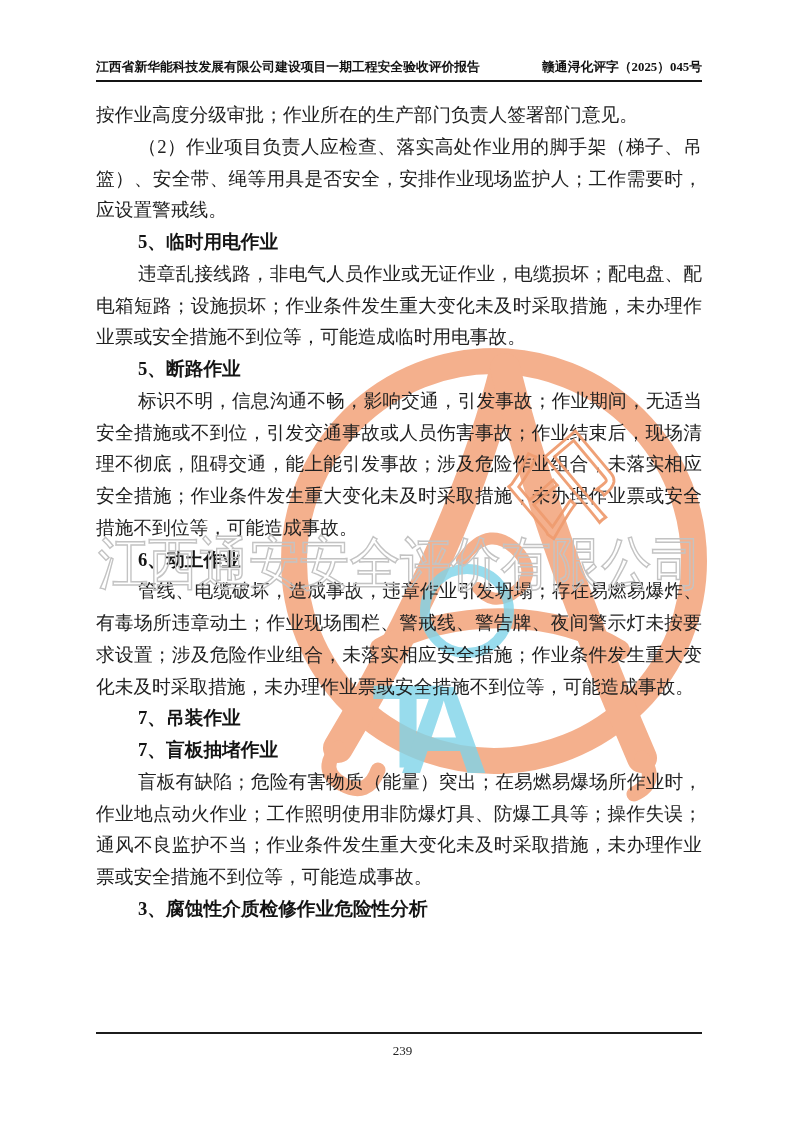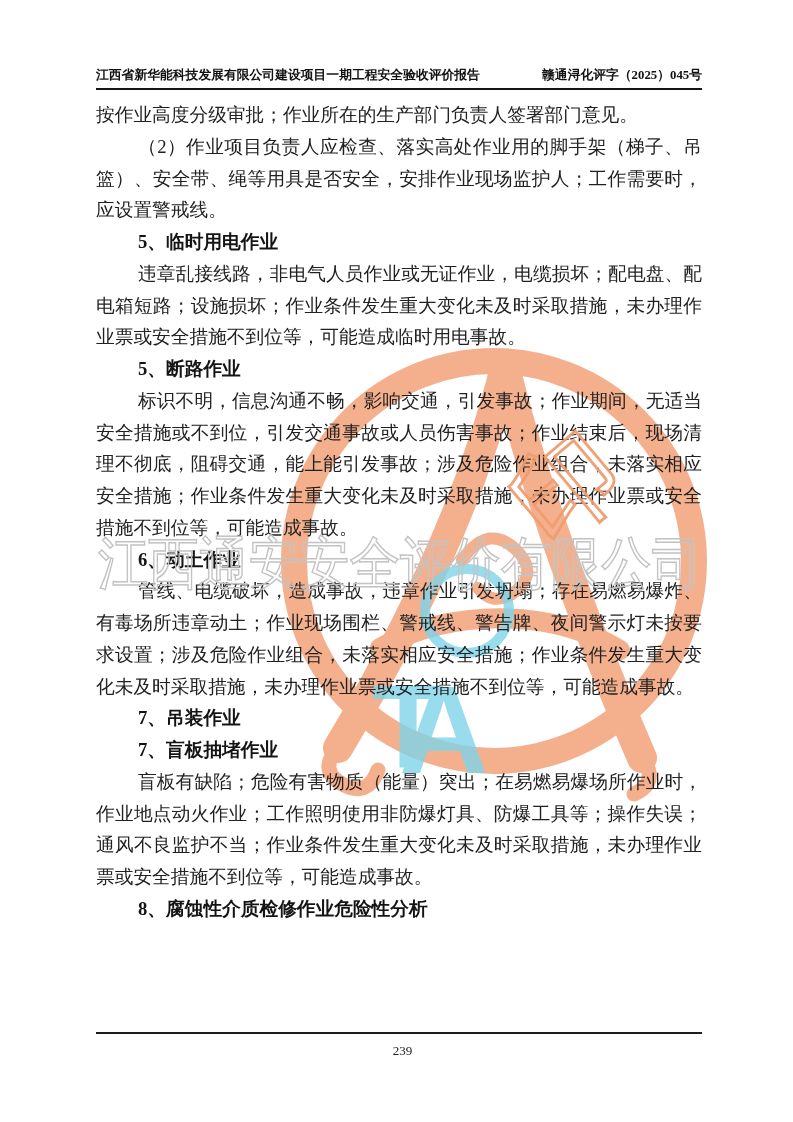--- a/index.html
+++ b/index.html
@@ -7,21 +7,20 @@
     position:relative;width:793px;height:1122px;background:#ffffff;overflow:hidden;
     font-family:"Liberation Serif",serif;color:#212121;
   }
   
   .header{
     position:absolute;left:96px;right:91px;top:59px;
     display:flex;justify-content:space-between;align-items:flex-end;
     font-size:12.8px;font-weight:bold;color:#111;
     border-bottom:2px solid #141414;padding-bottom:4px;
     z-index:2;
-    margin-top:8px;
   }
   .header .h-left{letter-spacing:0;white-space:nowrap;}
   .header .h-right{white-space:nowrap;}
   
   .content{
     position:absolute;left:96px;right:91px;top:99px;z-index:2;
     font-size:18.7px;line-height:31.75px;text-align:justify;
   }
   .content p{margin:0;padding:0;}
   .content p.ind{text-indent:42px;}
@@ -68,21 +67,21 @@
     <p class="ind">（2）作业项目负责人应检查、落实高处作业用的脚手架（梯子、吊篮）、安全带、绳等用具是否安全，安排作业现场监护人；工作需要时，应设置警戒线。</p>
     <p class="hd">5、临时用电作业</p>
     <p class="ind">违章乱接线路，非电气人员作业或无证作业，电缆损坏；配电盘、配电箱短路；设施损坏；作业条件发生重大变化未及时采取措施，未办理作业票或安全措施不到位等，可能造成临时用电事故。</p>
     <p class="hd">5、断路作业</p>
     <p class="ind">标识不明，信息沟通不畅，影响交通，引发事故；作业期间，无适当安全措施或不到位，引发交通事故或人员伤害事故；作业结束后，现场清理不彻底，阻碍交通，能上能引发事故；涉及危险作业组合，未落实相应安全措施；作业条件发生重大变化未及时采取措施，未办理作业票或安全措施不到位等，可能造成事故。</p>
     <p class="hd">6、动土作业</p>
     <p class="ind">管线、电缆破坏，造成事故，违章作业引发坍塌；存在易燃易爆炸、有毒场所违章动土；作业现场围栏、警戒线、警告牌、夜间警示灯未按要求设置；涉及危险作业组合，未落实相应安全措施；作业条件发生重大变化未及时采取措施，未办理作业票或安全措施不到位等，可能造成事故。</p>
     <p class="hd">7、吊装作业</p>
     <p class="hd">7、盲板抽堵作业</p>
     <p class="ind">盲板有缺陷；危险有害物质（能量）突出；在易燃易爆场所作业时，作业地点动火作业；工作照明使用非防爆灯具、防爆工具等；操作失误；通风不良监护不当；作业条件发生重大变化未及时采取措施，未办理作业票或安全措施不到位等，可能造成事故。</p>
-    <p class="hd">8、腐蚀性介质检修作业危险性分析</p>
+    <p class="hd">3、腐蚀性介质检修作业危险性分析</p>
   </div>
 
   <svg class="wm-over" viewBox="0 0 793 1122" xmlns="http://www.w3.org/2000/svg" aria-hidden="true">
     <text class="wm-company-text" x="98" y="583" font-size="57" textLength="604" lengthAdjust="spacingAndGlyphs" fill="none" stroke="#c3c3c3" stroke-width="1.5">江西通安安全评价有限公司</text>
     <g transform="translate(566,486) rotate(-40)" opacity="0.95">
       <text text-anchor="middle" y="37" font-size="104" fill="none" stroke="#ef9c70" stroke-width="2.8">印</text>
     </g>
   </svg>
 
   <div class="footer-rule"></div>

